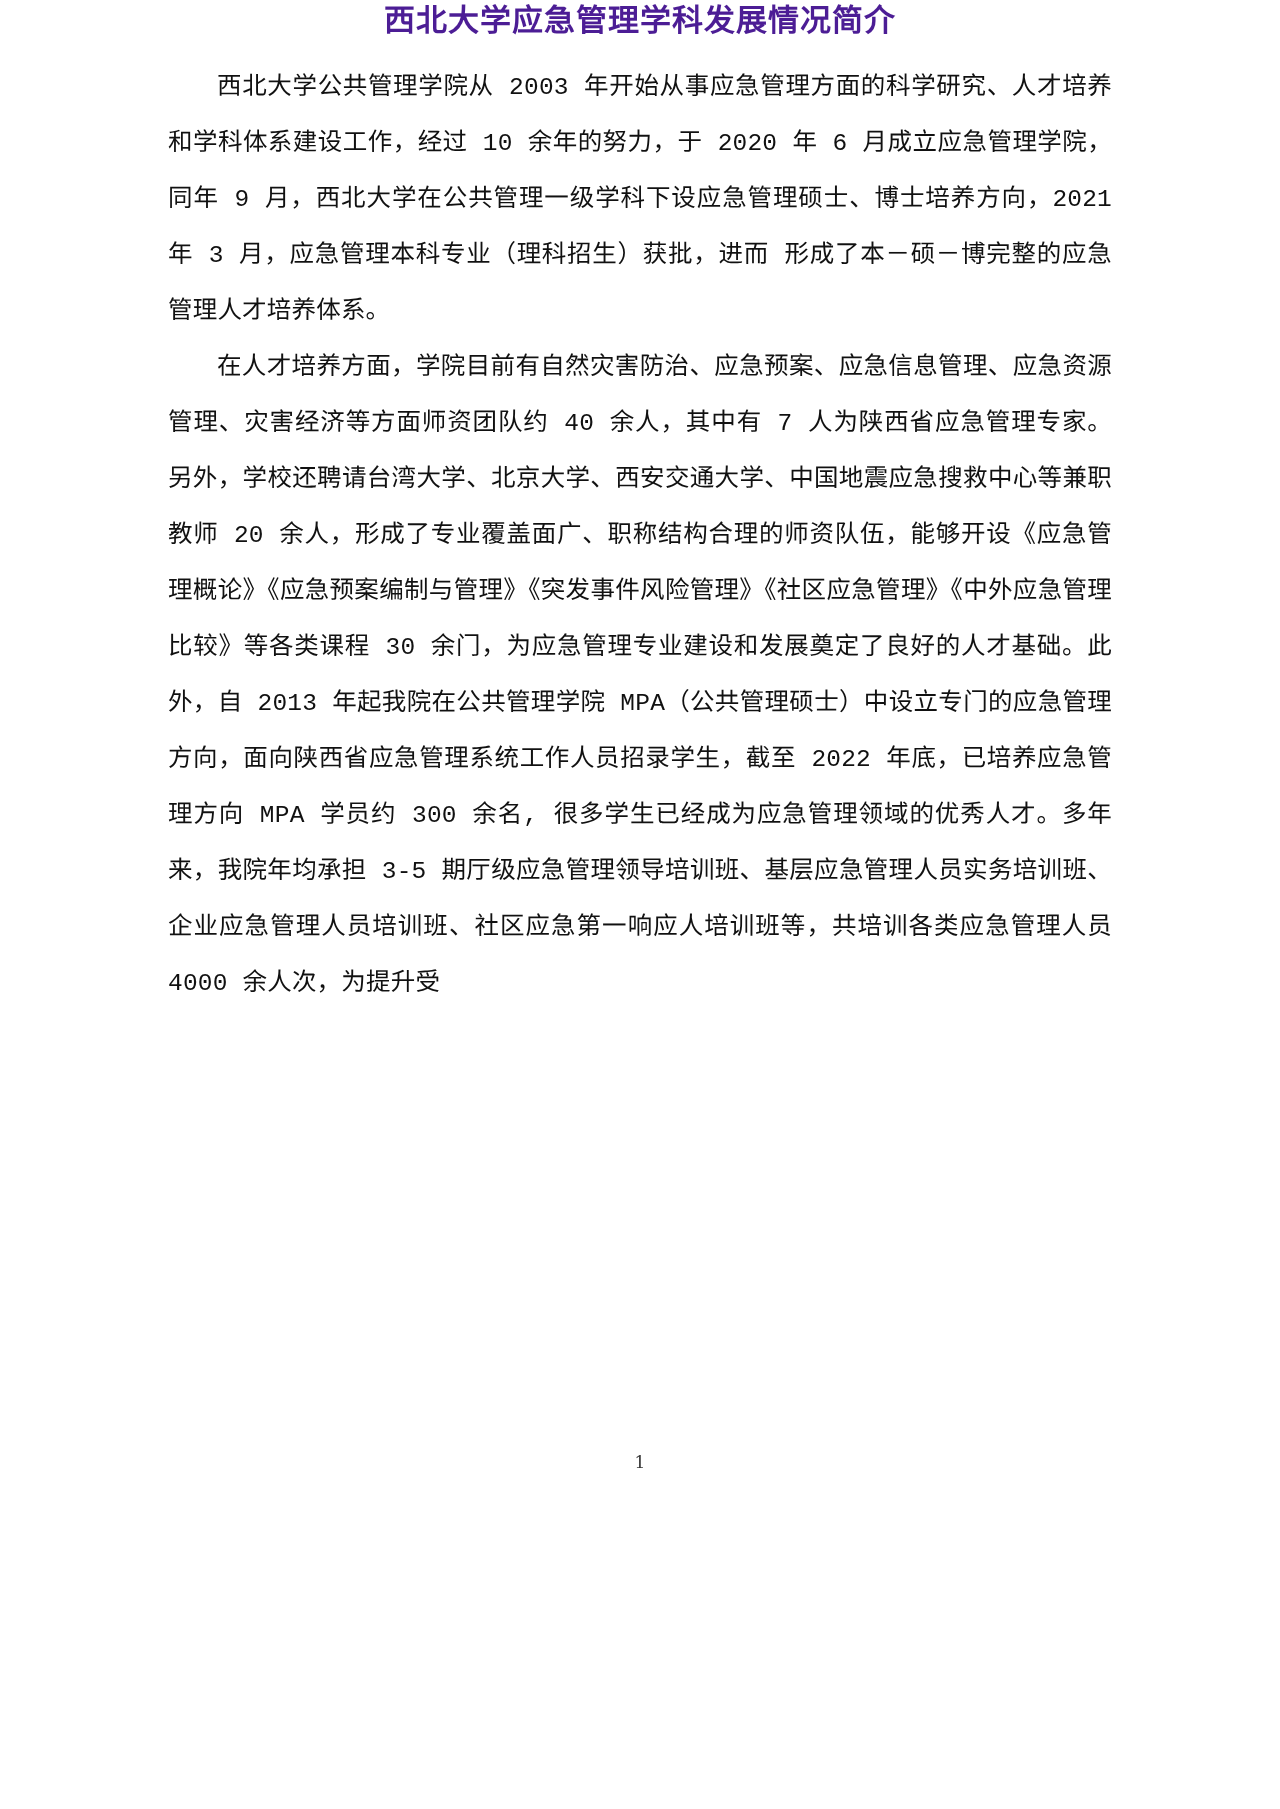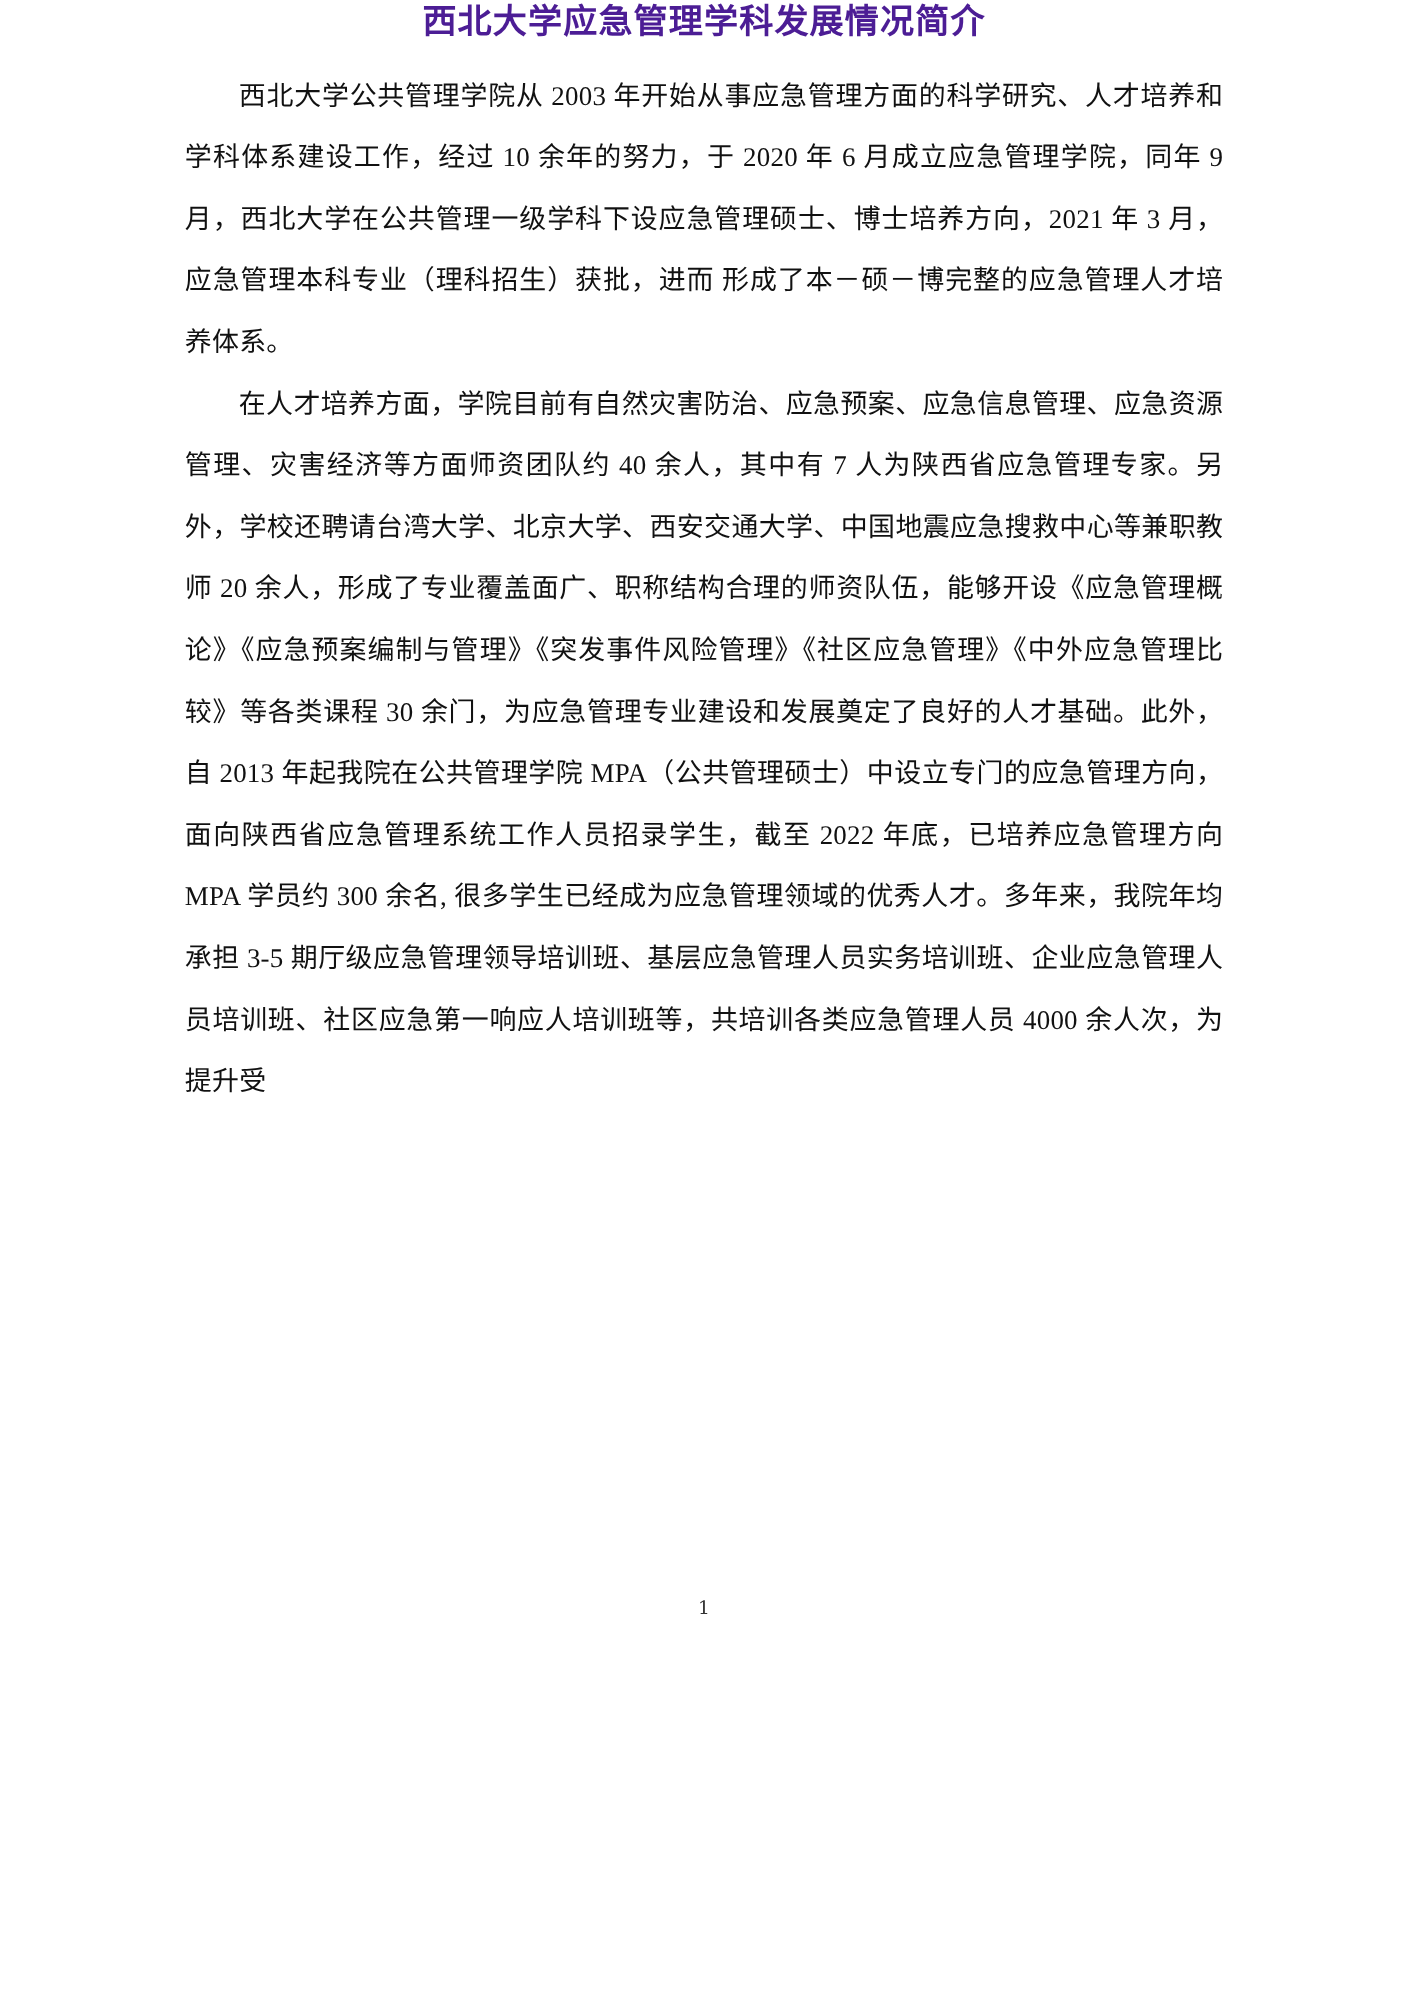--- a/index.html
+++ b/index.html
@@ -39,21 +39,21 @@
     color: #4c1d95;
     line-height: 1.3;
   }
   .body-text {
     margin: 0;
     padding-top: 60px;
   }
   p.para {
     margin: 0 0 0 0;
     text-indent: 2em;
-    font-family: Liberation Serif, serif;
+    font-family: Liberation Mono, monospace;
     font-size: 24.5px;
     line-height: 56px;
     text-align: justify;
     text-justify: inter-ideograph;
     color: #111111;
     letter-spacing: 0.2px;
   }
   p.para + p.para {
     margin-top: 0px;
   }

